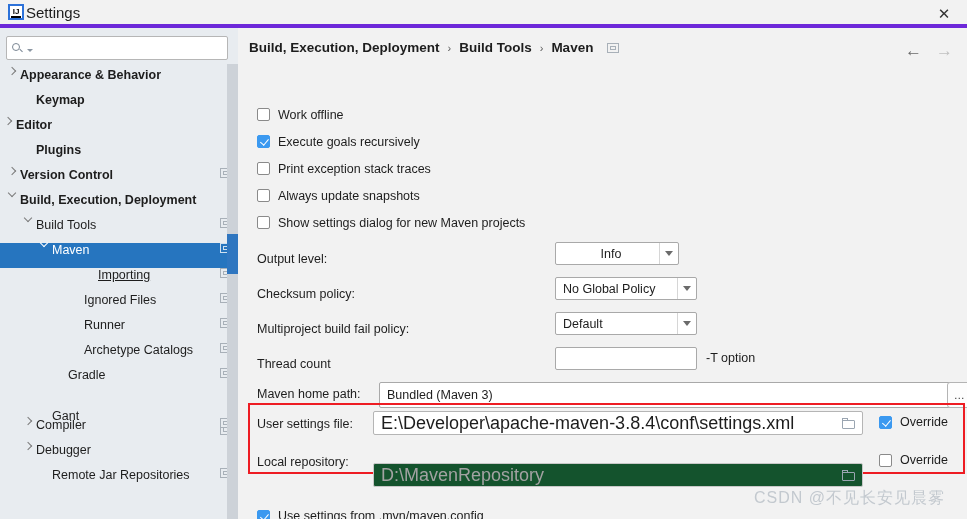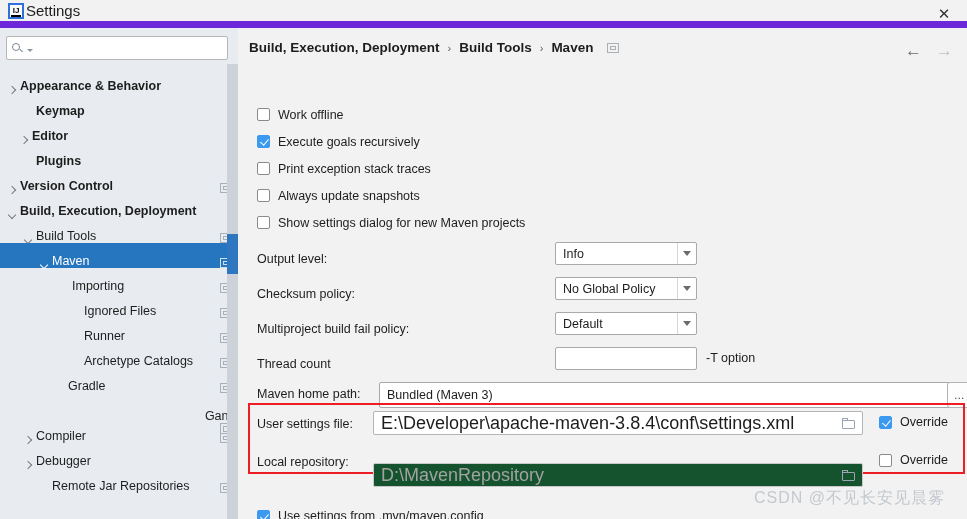--- a/index.html
+++ b/index.html
@@ -11,21 +11,21 @@
     font-size: 12px;
     color: #1d1d1d;
     background: #f2f2f2;
   }
   .app { position: relative; width: 967px; height: 519px; background: #f2f2f2; }
 
   
   .titlebar {
     position: absolute; top: 0; left: 0; width: 967px; height: 28px;
     background: #f2f2f2;
-    border-bottom: 7px solid #6d28d9;
+    border-bottom: 4px solid #6d28d9;
     display: flex; align-items: center;
   }
   .ij-icon {
     width: 16px; height: 16px; margin-left: 8px;
     background: #ffffff;
     border: 2px solid #2d72d9;
     position: relative;
     display: flex; align-items: center; justify-content: center;
     font-size: 8px; font-weight: bold; color: #000;
     line-height: 1;
@@ -72,21 +72,21 @@
     margin-left: 2px; margin-top: 4px;
   }
   .search-input {
     border: none; outline: none; flex: 1; font-size: 12px;
     font-family: "Liberation Sans", sans-serif; background: transparent;
     margin-left: 2px; color: #1d1d1d;
   }
 
   .tree { position: relative; margin-top: 2px; }
   .tree-row {
-    position: relative; height: 25px; display: flex; align-items: flex-end;
+    position: relative; height: 25px; display: flex; align-items: flex-start;
     font-size: 12.5px; color: #1d1d1d; padding-right: 6px;
   }
   .tree-row.selected { background: #2675bf; color: #ffffff; }
   .tree-row.bold { font-weight: bold; }
   .twisty {
     width: 16px; flex: 0 0 16px; display: flex; align-items: center;
     justify-content: center; font-size: 9px; color: #7a7a7a;
   }
   .tree-row.selected .twisty { color: #ffffff; }
   .twisty .chev {
@@ -272,21 +272,21 @@
         <div class="tree-row bold" style="padding-left: 4px;">
           <span class="twisty">
             <i class="chev right"></i>
           </span>
           <span class="tree-label">Appearance &amp; Behavior</span>
         </div>
         <div class="tree-row bold" style="padding-left: 20px;">
           <span class="twisty"></span>
           <span class="tree-label">Keymap</span>
         </div>
-        <div class="tree-row bold" style="padding-left: 16px;">
+        <div class="tree-row bold" style="padding-left: 0;">
           <span class="twisty">
             <i class="chev right"></i>
           </span>
           <span class="tree-label">Editor</span>
         </div>
         <div class="tree-row bold" style="padding-left: 20px;">
           <span class="twisty"></span>
           <span class="tree-label">Plugins</span>
         </div>
         <div class="tree-row bold" style="padding-left: 4px;">
@@ -309,21 +309,21 @@
           <span class="tree-label">Build Tools</span>
           <span class="mod-icon"></span>
         </div>
         <div class="tree-row selected" style="padding-left: 36px;">
           <span class="twisty">
             <i class="chev down"></i>
           </span>
           <span class="tree-label">Maven</span>
           <span class="mod-icon"></span>
         </div>
-        <div class="tree-row" style="padding-left: 56px;">
+        <div class="tree-row" style="padding-left: 82px; text-decoration: underline;">
           <span class="twisty"></span>
           <span class="tree-label">Importing</span>
           <span class="mod-icon"></span>
         </div>
         <div class="tree-row" style="padding-left: 68px;">
           <span class="twisty"></span>
           <span class="tree-label">Ignored Files</span>
           <span class="mod-icon"></span>
         </div>
         <div class="tree-row" style="padding-left: 68px;">
@@ -417,21 +417,21 @@
         <span class="flabel">Checksum policy:</span>
       </div>
       <div class="frow">
         <span class="flabel">Multiproject build fail policy:</span>
       </div>
       <div class="frow">
         <span class="flabel">Thread count</span>
       </div>
     </div>
 
-    <div class="combo" style="left:316px; top:214px; width:142px;">
+    <div class="combo" style="left:316px; top:214px; width:124px;text-align:center;">
       <span class="val">Info</span>
       <span class="arrow-cell">
           <i class="tri-down"></i>
         </span>
     </div>
 
     <div class="combo" style="left:316px; top:249px; width:142px;">
       <span class="val">No Global Policy</span>
       <span class="arrow-cell">
           <i class="tri-down"></i>

